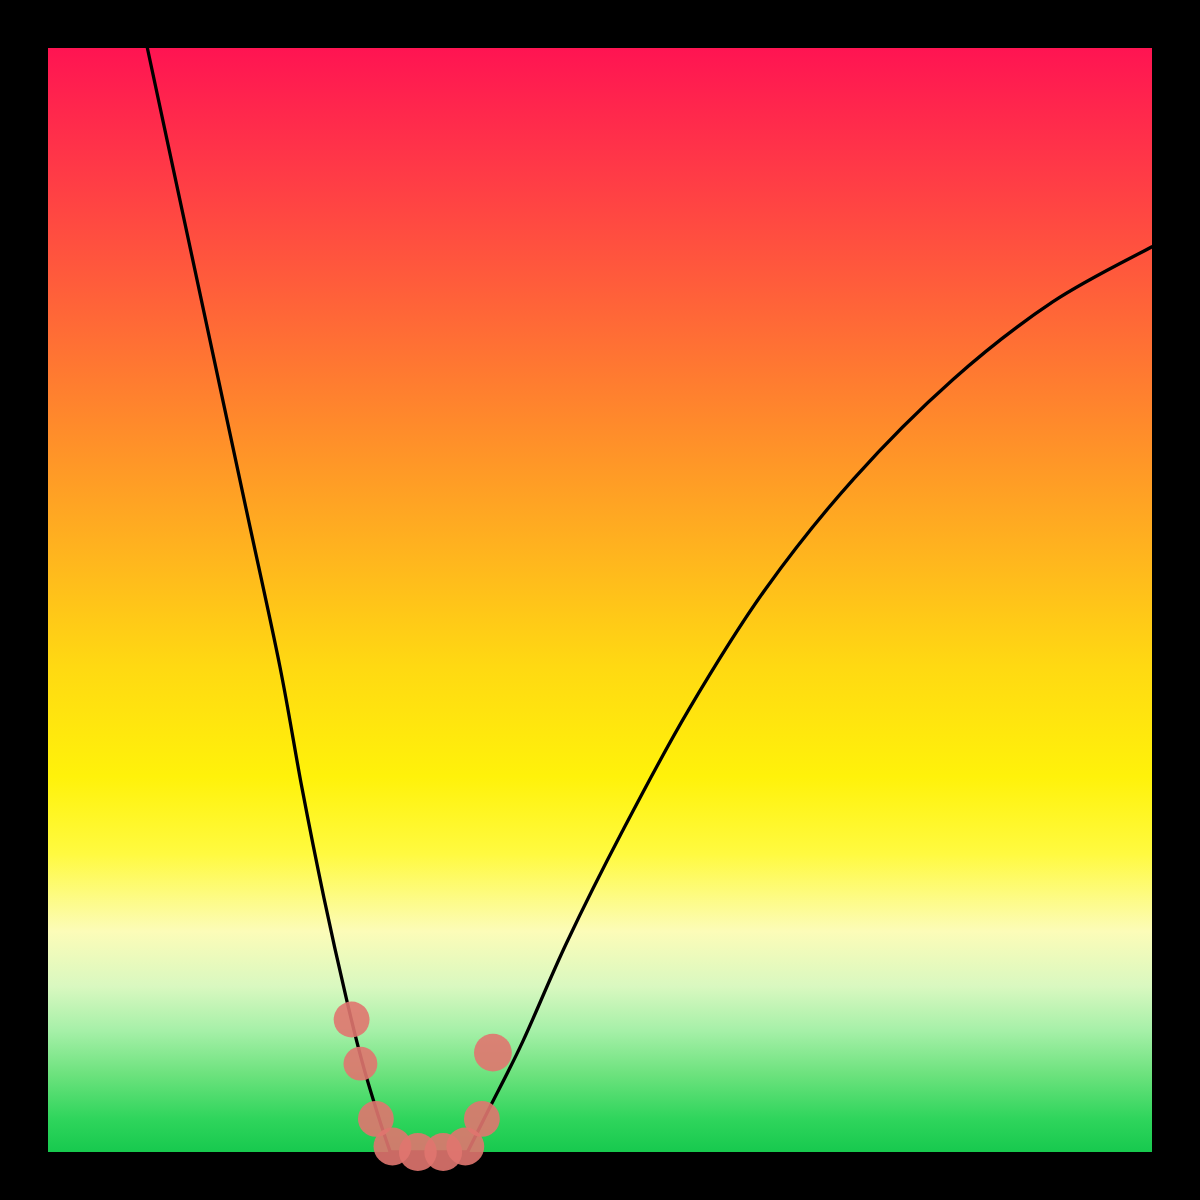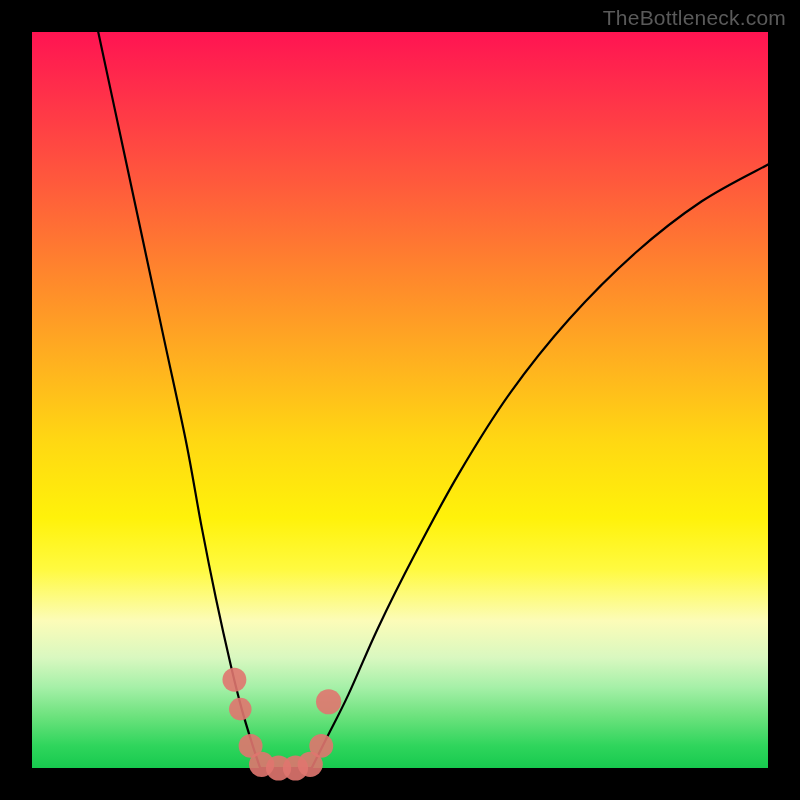--- a/index.html
+++ b/index.html
@@ -58,21 +58,20 @@
     width: 736px;
     height: 736px;
     overflow: visible;
   }
 </style>
 </head>
 <body>
 
 <div class="frame">
 
-  <div class="watermark">TheBottleneck.com</div>
 
   <div class="plot-area">
     <svg class="curve-layer" viewBox="0 0 736 736" preserveAspectRatio="none">
       <path d="M 66.24 0 C 69.91999999999999 17.17333333333333, 80.96 68.6933333333333, 88.32 103.03999999999996 C 95.67999999999999 137.38666666666663, 103.03999999999999 171.73333333333338, 110.39999999999999 206.08000000000004 C 117.75999999999999 240.4266666666667, 125.11999999999999 274.7733333333333, 132.48 309.12 C 139.84 343.4666666666667, 148.42666666666668 381.49333333333334, 154.56 412.16 C 160.69333333333333 442.8266666666667, 164.37333333333333 467.36, 169.28 493.12 C 174.18666666666667 518.88, 179.09333333333333 543.4133333333334, 184 566.72 C 188.90666666666667 590.0266666666666, 194.4266666666667 614.5600000000001, 198.72000000000003 632.96 C 203.01333333333335 651.36, 206.07999999999998 663.6266666666667, 209.76 677.12 C 213.44 690.6133333333333, 217.73333333333332 704.1066666666666, 220.79999999999998 713.92 C 223.86666666666665 723.7333333333333, 226.93333333333334 732.3199999999999, 228.16 736" fill="none" stroke="#000" stroke-width="2.2" stroke-linecap="round" id="path-left"></path>
       <path d="M 228.16 736 C 230.61333333333334 736, 237.97333333333336 736, 242.88000000000002 736 C 247.7866666666667 736, 252.6933333333333 736, 257.59999999999997 736 C 262.5066666666666 736, 268.64 736, 272.32 736 C 276 736, 278.4533333333333 736, 279.68 736" fill="none" stroke="#000" stroke-width="2.2" stroke-linecap="round" id="path-floor"></path>
       <path d="M 279.68 736 C 282.1333333333333 731.0933333333334, 288.2666666666667 718.8266666666666, 294.40000000000003 706.56 C 300.53333333333336 694.2933333333333, 307.8933333333334 680.8, 316.48 662.4 C 325.06666666666666 644, 334.87999999999994 619.4666666666667, 345.91999999999996 596.16 C 356.96 572.8533333333332, 369.2266666666667 548.3199999999999, 382.72 522.56 C 396.21333333333337 496.79999999999995, 410.93333333333334 468.58666666666664, 426.88 441.59999999999997 C 442.82666666666665 414.6133333333333, 460.00000000000006 386.4, 478.40000000000003 360.64 C 496.8 334.88, 516.4266666666666 310.3466666666667, 537.28 287.04 C 558.1333333333333 263.73333333333335, 581.4399999999999 240.42666666666673, 603.52 220.80000000000007 C 625.6 201.1733333333334, 647.68 183.99999999999997, 669.76 169.27999999999997 C 691.84 154.55999999999997, 724.96 138.61333333333334, 736 132.48000000000002" fill="none" stroke="#000" stroke-width="2.2" stroke-linecap="round" id="path-right"></path>
       <g id="markers">
           <circle cx="202.4" cy="647.6800000000001" r="11.948800000000002" fill="#e0766f" fill-opacity="0.9"></circle>
           <circle cx="208.288" cy="677.12" r="11.2864" fill="#e0766f" fill-opacity="0.9"></circle>
           <circle cx="218.59199999999998" cy="713.92" r="11.948800000000002" fill="#e0766f" fill-opacity="0.9"></circle>

